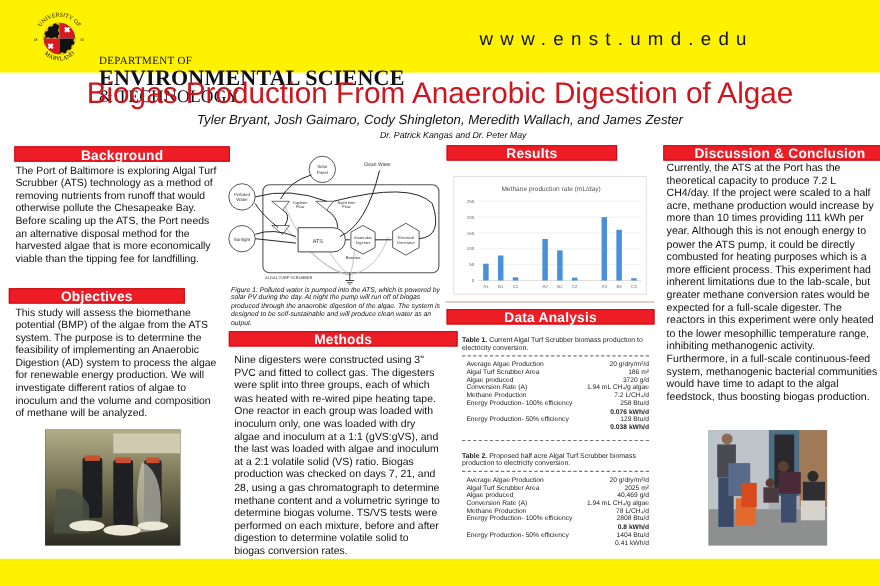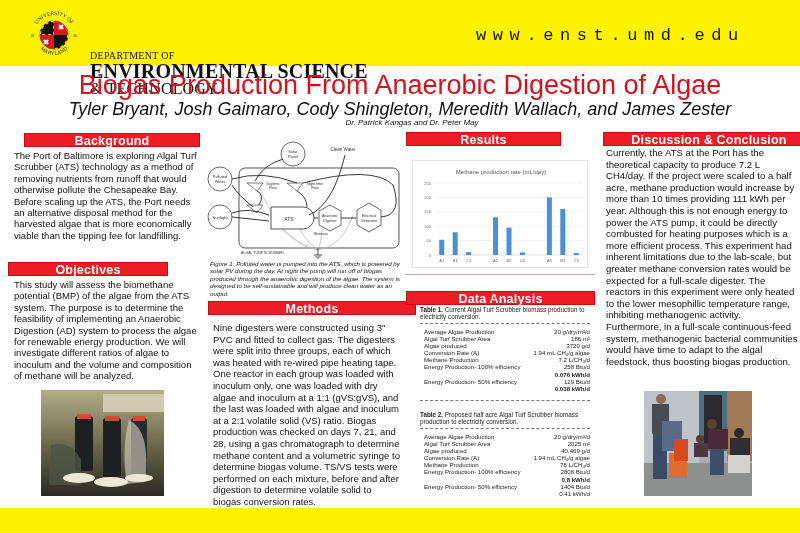--- a/index.html
+++ b/index.html
@@ -5,24 +5,24 @@
     * { box-sizing: border-box; margin: 0; padding: 0; }
     html, body { width: 800px; height: 533px; overflow: hidden; }
     body { background: #fff; font-family: "Liberation Sans", sans-serif; position: relative; color: #111; }
 
     .topband { position: absolute; left: 0; top: 0; width: 800px; height: 66px; background: #fff200; }
     .logo { position: absolute; left: 28px; top: 9px; width: 52px; height: 52px; }
     .dept { position: absolute; left: 90px; top: 12px; font-family: "Liberation Serif", serif; color: #111; }
     .dept .l1 { font-size: 10px; letter-spacing: 0.3px; line-height: 15px; margin-top: 36px; }
     .dept .l2 { font-size: 20px; line-height: 17px; letter-spacing: 0.2px; font-weight: bold; }
     .dept .l3 { font-size: 16px; line-height: 18px; letter-spacing: 0.2px; }
-    .url { position: absolute; left: 476px; top: 26px; font-family: Liberation Mono, monospace; font-size: 17px; letter-spacing: 6.6px; color: #111; }
+    .url { position: absolute; left: 436px; top: 26px; font-family: Liberation Sans, sans-serif; font-size: 17px; letter-spacing: 6.6px; color: #111; }
 
     .title { position: absolute; left: 0; width: 800px; top: 70px; text-align: center; color: #d0141e; font-size: 27px; line-height: 30px; }
-    .authors { position: absolute; left: 0; width: 800px; top: 101px; text-align: center; font-style: italic; font-size: 18px; line-height: 16px; color: #111; }
+    .authors { position: absolute; left: 0; width: 800px; top: 101px; text-align: center; font-style: italic; font-size: 12px; line-height: 16px; color: #111; }
     .advisors { position: absolute; left: 0; width: 800px; top: 118px; text-align: center; font-style: italic; font-size: 8px; line-height: 10px; color: #111; padding-left: 24px; }
 
     .hdr { position: absolute; height: 14px; background: #ee1c25; color: #fff; font-weight: bold; text-align: center; font-size: 12.5px; line-height: 14px; letter-spacing: 0.2px; border: 1px solid #c80c14; }
     .body-text { position: absolute; font-size: 9.5px; line-height: 11.4px; color: #111; }
 
     .photo { position: absolute; overflow: hidden; }
 
     .bottomband { position: absolute; left: 0; top: 508px; width: 800px; height: 25px; background: #fff200; }
 
     .fig-caption { position: absolute; left: 210px; top: 260px; width: 195px; font-size: 6.2px; line-height: 7.4px; font-style: italic; color: #111; }
@@ -67,21 +67,21 @@
     <div class="l2">ENVIRONMENTAL SCIENCE</div>
     <div class="l3">&amp; TECHNOLOGY</div>
   </div>
   <div class="url">www.enst.umd.edu</div>
 </div>
 
 <div class="title">Biogas Production From Anaerobic Digestion of Algae</div>
 <div class="authors">Tyler Bryant, Josh Gaimaro, Cody Shingleton, Meredith Wallach, and James Zester</div>
 <div class="advisors">Dr. Patrick Kangas and Dr. Peter May</div>
 
-<div class="hdr" style="left:24px; top:133px; width:176px;">Background</div>
+<div class="hdr" style="left:13px; top:133px; width:196px;">Background</div>
 <div class="body-text" style="left:14px; top:150px; width:184px;">The Port of Baltimore is exploring Algal Turf Scrubber (ATS) technology as a method of removing nutrients from runoff that would otherwise pollute the Chesapeake Bay. Before scaling up the ATS, the Port needs an alternative disposal method for the harvested algae that is more economically viable than the tipping fee for landfilling.</div>
 
 <div class="hdr" style="left:8px; top:262px; width:160px;">Objectives</div>
 <div class="body-text" style="left:14px; top:279px; width:184px;">This study will assess the biomethane potential (BMP) of the algae from the ATS system. The purpose is to determine the feasibility of implementing an Anaerobic Digestion (AD) system to process the algae for renewable energy production. We will investigate different ratios of algae to inoculum and the volume and composition of methane will be analyzed.</div>
 
 <div class="photo" style="left:41px; top:390px; width:123px; height:106px; background:#3a3a2c;">
   <svg width="123" height="106" viewBox="0 0 123 106">
     <defs>
       <linearGradient id="labbg" x1="0" y1="0" x2="0" y2="1">
         <stop offset="0" stop-color="#b3ad88"></stop>
@@ -217,21 +217,21 @@
         <text x="96" y="101" font-size="4" text-anchor="middle" fill="#666">B2</text>
         <text x="109.45454545454545" y="101" font-size="4" text-anchor="middle" fill="#666">C2</text>
         <text x="136.36363636363637" y="101" font-size="4" text-anchor="middle" fill="#666">A3</text>
         <text x="149.8181818181818" y="101" font-size="4" text-anchor="middle" fill="#666">B3</text>
         <text x="163.27272727272728" y="101" font-size="4" text-anchor="middle" fill="#666">C3</text>
       </g>
   </svg>
 </div>
 <div class="chart-divider"></div>
 
-<div class="hdr" style="left:406px; top:281px; width:189px;margin-top:10px;">Data Analysis</div>
+<div class="hdr" style="left:406px; top:281px; width:189px;">Data Analysis</div>
 
 <div class="table-wrap" style="top:306px;">
   <div class="cap"><b>Table 1.</b><span> Current Algal Turf Scrubber biomass production to electricity conversion.</span></div>
   <div class="rule"></div>
   <div id="t1rows">
       <div class="trow">
         <span>Average Algae Production</span>
         <span class="v">20 g/dry/m²/d</span>
       </div>
       <div class="trow">

